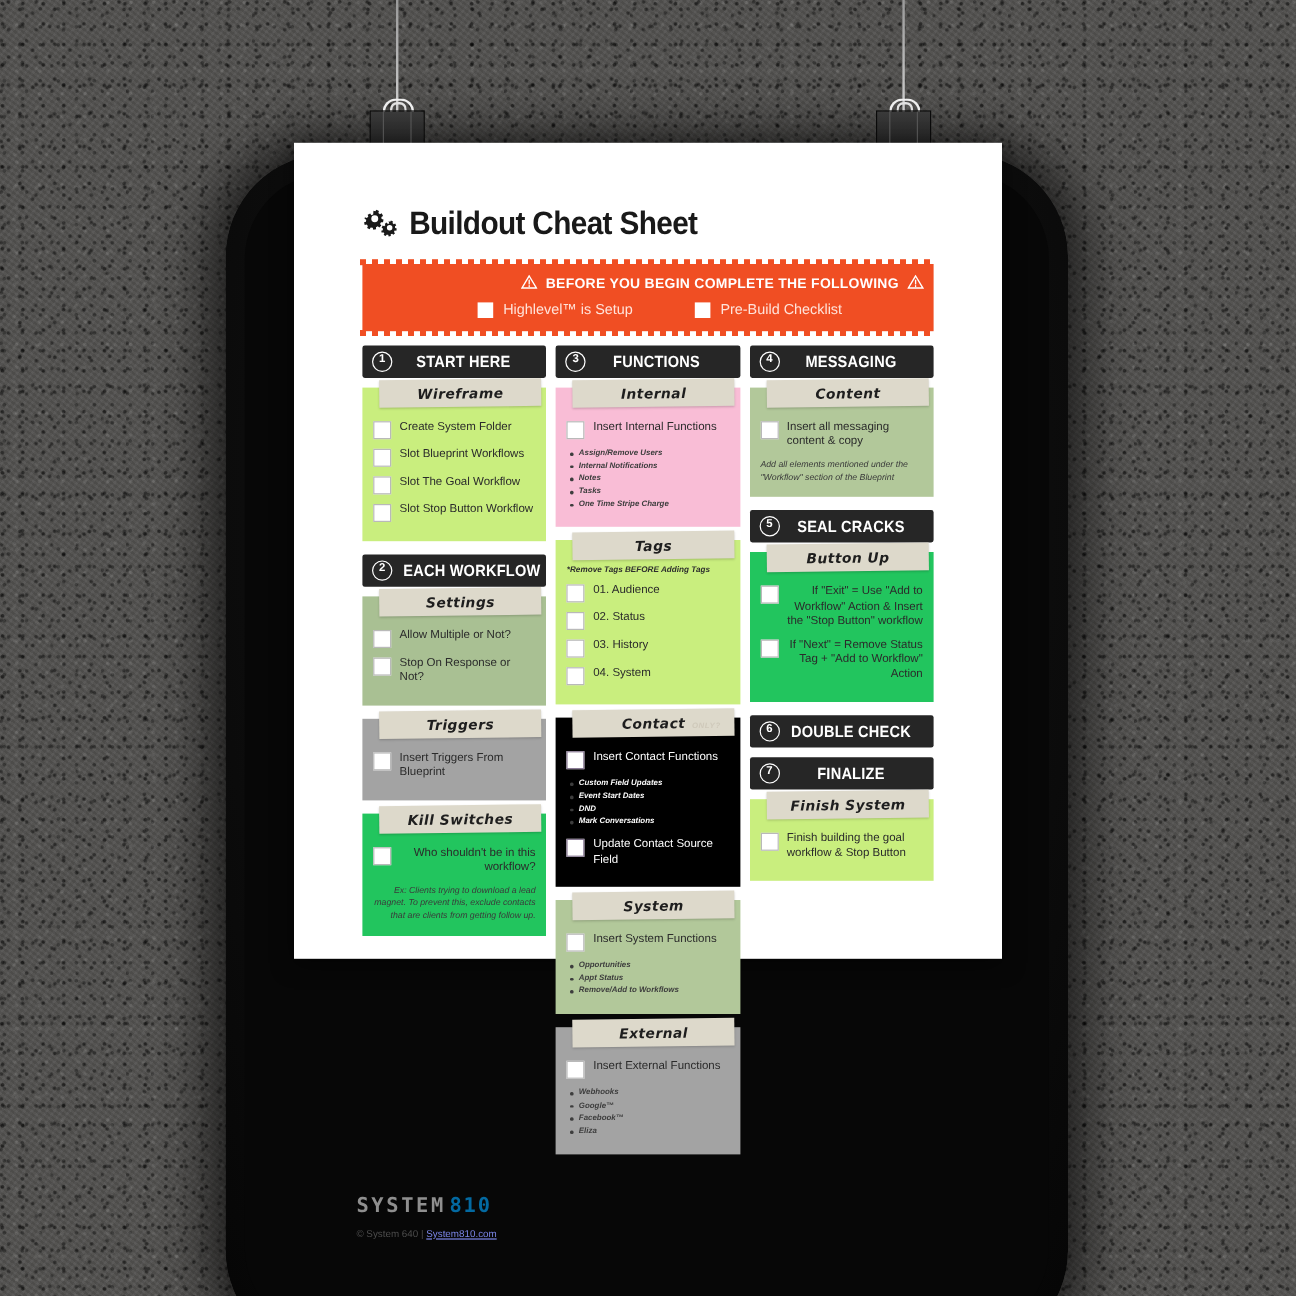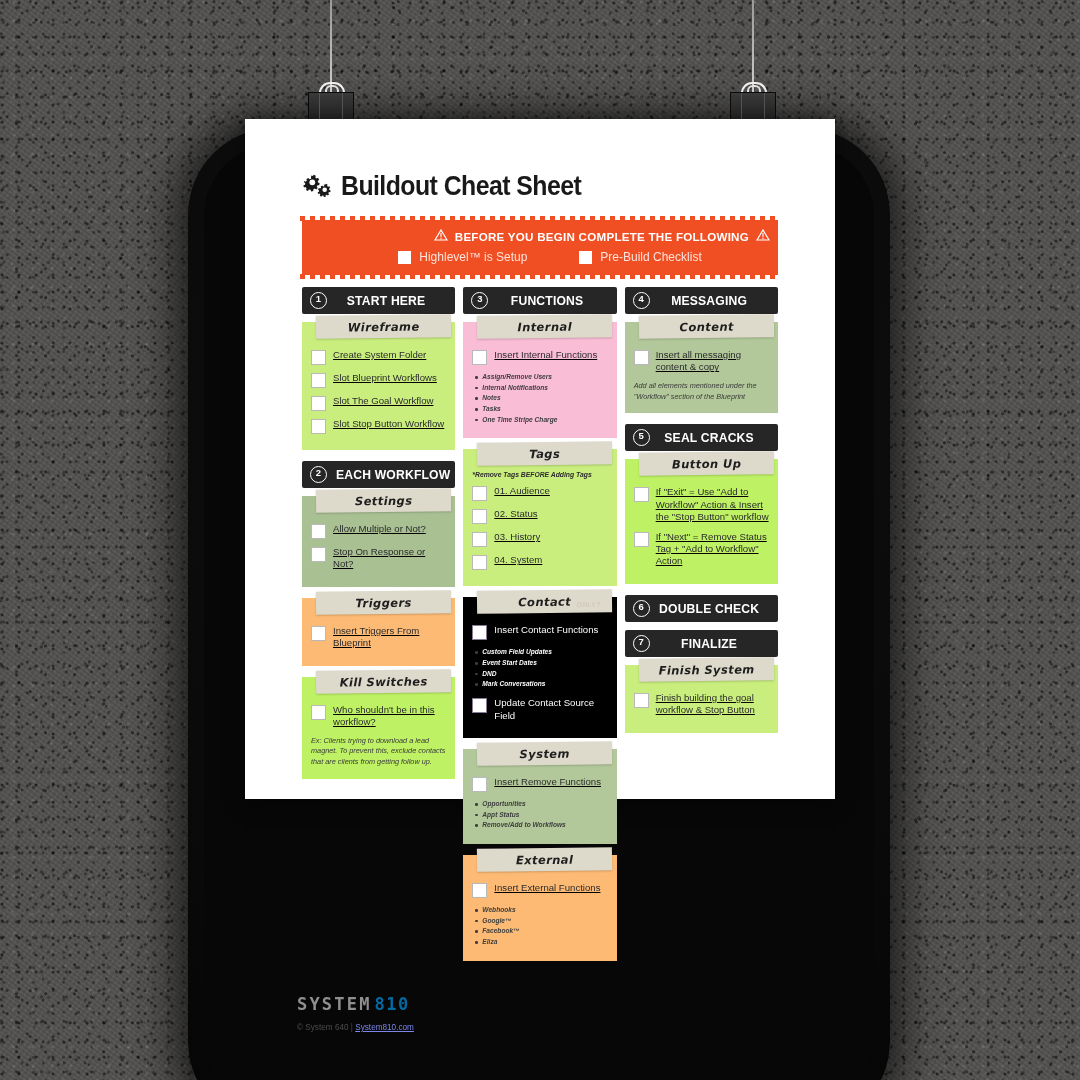--- a/index.html
+++ b/index.html
@@ -135,21 +135,21 @@
   }
   .tape-label{
     font-family:"DejaVu Sans", sans-serif;font-style:italic;font-weight:700;
     font-size:11.5px;color:#1e1e1e;letter-spacing:.4px;white-space:nowrap;
   }
   .tape-ghost{
     position:absolute;right:16px;top:4px;font-size:6.5px;color:#cfc9ba;
     font-style:italic;font-weight:700;letter-spacing:.5px;
   }
 
-  .chk{display:flex;align-items:flex-start;gap:7px;margin:7px 0;text-decoration:underline;}
+  .chk{display:flex;align-items:flex-start;gap:7px;margin:7px 0;}
   .chk .box{
     flex:0 0 auto;width:12px;height:12px;background:#fff;border:1px solid #b9b9b9;margin-top:1px;
   }
   .chk .box.lg{width:13px;height:13px;}
   .chk .txt{font-size:9.6px;line-height:1.3;color:#2b2b2b;}
 
   .bullets{list-style:none;margin:5px 0 4px 0;padding:0 0 0 10px;}
   .bullets li{
     position:relative;font-size:6.6px;line-height:1.62;color:#3d3d3d;
     font-style:italic;font-weight:700;
@@ -161,22 +161,22 @@
   .note{
     font-size:7.3px;line-height:1.45;font-style:italic;color:#3a3a3a;margin:5px 0 2px 0;
   }
   .subnote{
     font-size:6.8px;font-style:italic;font-weight:700;color:#2d2d2d;margin:2px 0 4px 0;
   }
 
   
   .c-lime  {background:#c9ee7e;}
   .c-sage  {background:#a9c093;}
-  .c-cream {background:#fdba74;}
-  .c-aqua  {background:#bef264;}
+  .c-cream {background:#a3a3a3;}
+  .c-aqua  {background:#22c55e;text-align:right;}
   .c-pink  {background:#f9bdd6;}
   .c-purple{background:#000000;}
   .c-green2{background:#b2c89a;}
   .c-pink2 {background:#f9b8d3;}
 
   .c-purple .chk .txt,.c-purple .bullets li{color:#fdfdfd;}
   .c-purple .chk .box{border-color:#8a7b95;}
 
   
   .brand{margin:22px 0 0 4px;display:flex;align-items:center;gap:3px;}
@@ -382,21 +382,21 @@
               <span class="box lg"></span>
               <span class="txt">Update Contact Source Field</span>
             </div>
           </div>
           <div class="block c-green2">
             <div class="tape">
               <span class="tape-label">System</span>
             </div>
             <div class="chk">
               <span class="box lg"></span>
-              <span class="txt">Insert Remove Functions</span>
+              <span class="txt">Insert System Functions</span>
             </div>
             <ul class="bullets">
               <li>Opportunities</li>
               <li>Appt Status</li>
               <li>Remove/Add to Workflows</li>
             </ul>
           </div>
           <div class="block c-cream">
             <div class="tape">
               <span class="tape-label">External</span>

